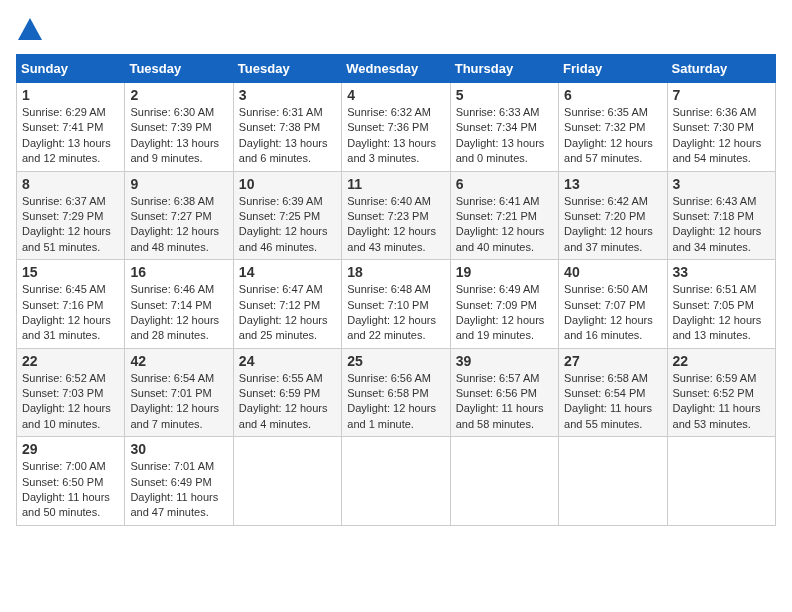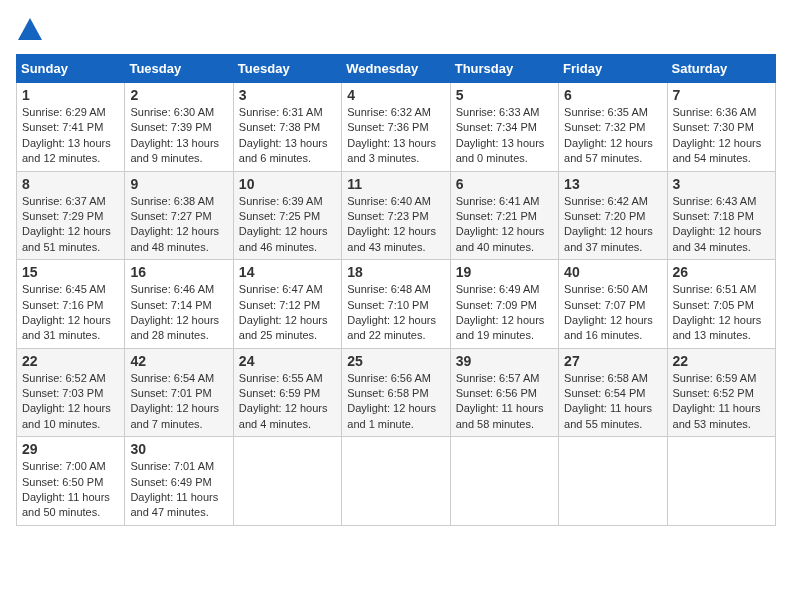--- a/index.html
+++ b/index.html
@@ -198,21 +198,21 @@
         </td>
         <td>
           <span class="day-number">19</span>
           <div class="day-info">Sunrise: 6:49 AM<br>Sunset: 7:09 PM<br>Daylight: 12 hours and 19 minutes.</div>
         </td>
         <td>
           <span class="day-number">40</span>
           <div class="day-info">Sunrise: 6:50 AM<br>Sunset: 7:07 PM<br>Daylight: 12 hours and 16 minutes.</div>
         </td>
         <td>
-          <span class="day-number">26</span>
+          <span class="day-number">33</span>
           <div class="day-info">Sunrise: 6:51 AM<br>Sunset: 7:05 PM<br>Daylight: 12 hours and 13 minutes.</div>
         </td>
       </tr>
       <tr>
         <td>
           <span class="day-number">22</span>
           <div class="day-info">Sunrise: 6:52 AM<br>Sunset: 7:03 PM<br>Daylight: 12 hours and 10 minutes.</div>
         </td>
         <td>
           <span class="day-number">42</span>

